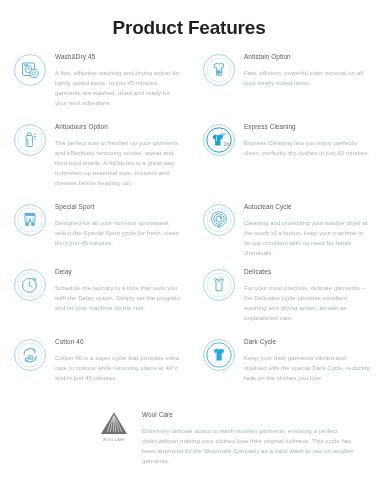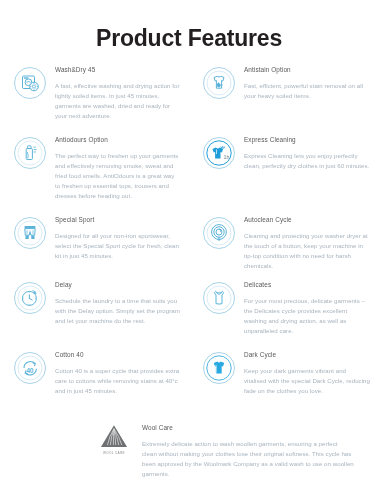--- a/index.html
+++ b/index.html
@@ -15,25 +15,25 @@
     position: relative;
     width: 378px;
     height: 500px;
     background: #ffffff;
     overflow: hidden;
   }
 
   
   .page-title {
     text-align: center;
-    font-size: 23px;
+    font-size: 19px;
     font-weight: bold;
     color: #231f20;
     letter-spacing: -0.2px;
-    padding-top: 25px;
+    padding-top: 17px;
     padding-bottom: 0px;
   }
 
   
   .features-grid {
     position: relative;
     margin-top: 13px;
     display: grid;
     grid-template-columns: 189px 189px;
     grid-auto-rows: min-content;

